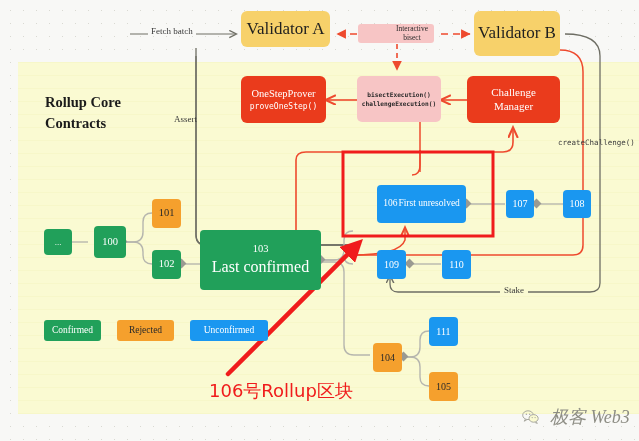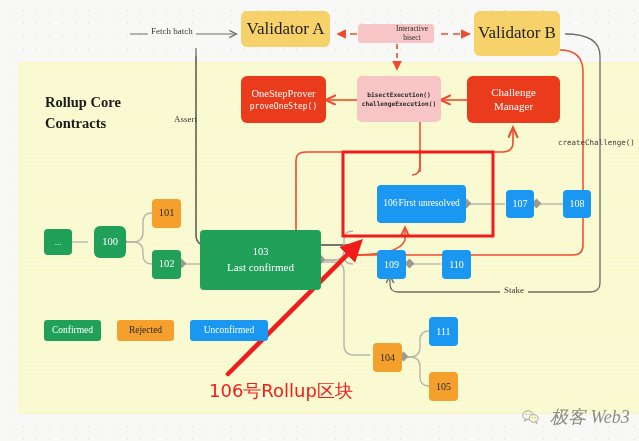--- a/index.html
+++ b/index.html
@@ -174,29 +174,29 @@
   </div>
 
   <div class="lbl edgelbl" style="left:174px;top:114px;">Assert</div>
 
   <div class="lbl edgelbl mono" style="left:558px;top:138px;font-size:7.5px;">createChallenge()</div>
 
   <div class="lbl edgelbl" style="left:500px;top:285px;background:#fafad2;padding:0 4px;">Stake</div>
 
   <div class="node greenbox" style="left:44px;top:229px;width:28px;height:26px;font-size:9px;">...</div>
 
-  <div class="node greenbox" style="left:94px;top:226px;width:32px;height:32px;font-size:10.5px;border-radius:6px;">100</div>
+  <div class="node greenbox" style="left:94px;top:226px;width:32px;height:32px;font-size:10.5px;">100</div>
 
   <div class="node orangebox" style="left:152px;top:199px;width:29px;height:29px;font-size:10.5px;">101</div>
 
   <div class="node greenbox" style="left:152px;top:250px;width:29px;height:29px;font-size:10.5px;">102</div>
 
   <div class="node greenbox" style="left:200px;top:230px;width:121px;height:60px;flex-direction:column;gap:2px;">
     <span style="font-size:10.5px;">103</span>
-    <span style="font-size:11px;">Last confirmed</span>
+    <span style="font-size:16px;">Last confirmed</span>
   </div>
 
   <div class="node bluebox" style="left:377px;top:185px;width:89px;height:38px;flex-direction:row;gap:1px;">
     <span style="font-size:9.5px;">106</span>
     <span style="font-size:9.5px;">First unresolved</span>
   </div>
 
   <div class="node bluebox" style="left:506px;top:190px;width:28px;height:28px;font-size:10px;">107</div>
 
   <div class="node bluebox" style="left:563px;top:190px;width:28px;height:28px;font-size:10px;">108</div>

